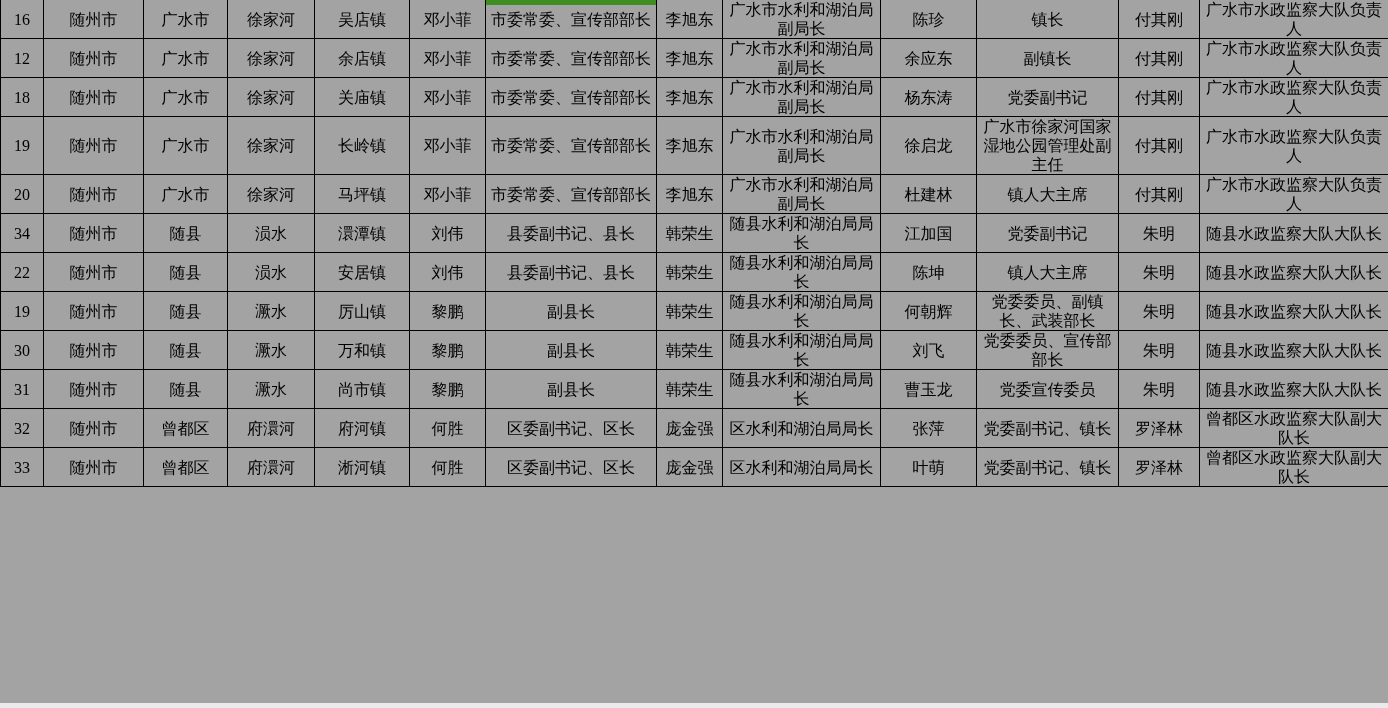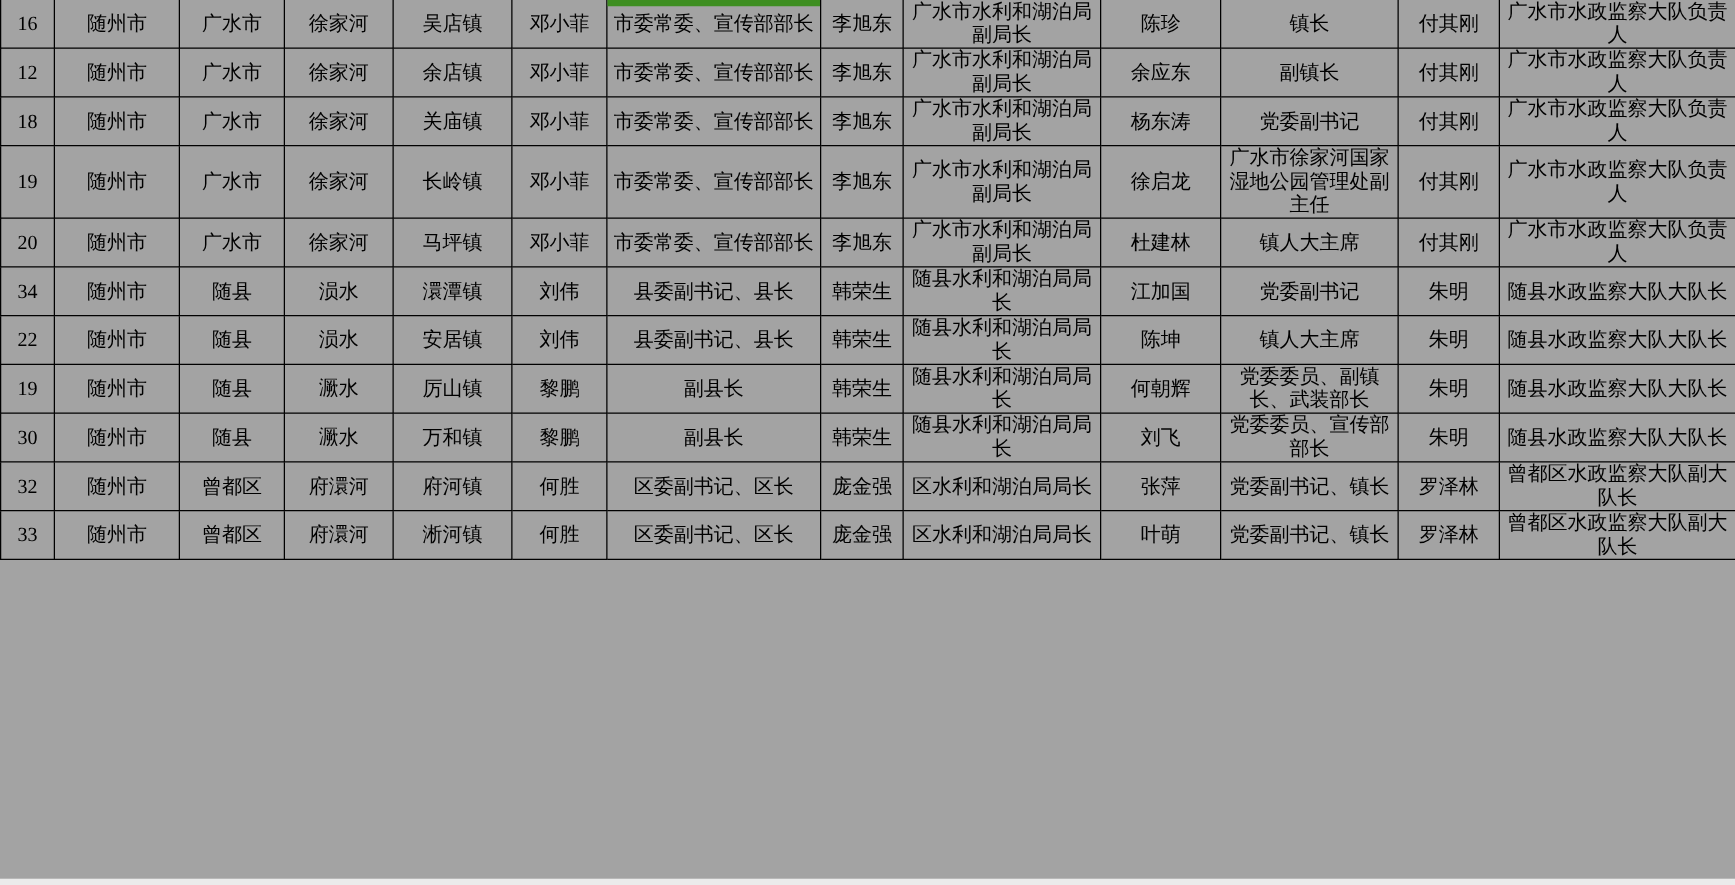--- a/index.html
+++ b/index.html
@@ -175,20 +175,35 @@
           <td>黎鹏</td>
           <td>副县长</td>
           <td>韩荣生</td>
           <td>随县水利和湖泊局局长</td>
           <td>刘飞</td>
           <td>党委委员、宣传部部长</td>
           <td>朱明</td>
           <td>随县水政监察大队大队长</td>
         </tr>
         <tr>
+          <td>31</td>
+          <td>随州市</td>
+          <td>随县</td>
+          <td>㵐水</td>
+          <td>尚市镇</td>
+          <td>黎鹏</td>
+          <td>副县长</td>
+          <td>韩荣生</td>
+          <td>随县水利和湖泊局局长</td>
+          <td>曹玉龙</td>
+          <td>党委宣传委员</td>
+          <td>朱明</td>
+          <td>随县水政监察大队大队长</td>
+        </tr>
+        <tr>
           <td>32</td>
           <td>随州市</td>
           <td>曾都区</td>
           <td>府澴河</td>
           <td>府河镇</td>
           <td>何胜</td>
           <td>区委副书记、区长</td>
           <td>庞金强</td>
           <td>区水利和湖泊局局长</td>
           <td>张萍</td>

